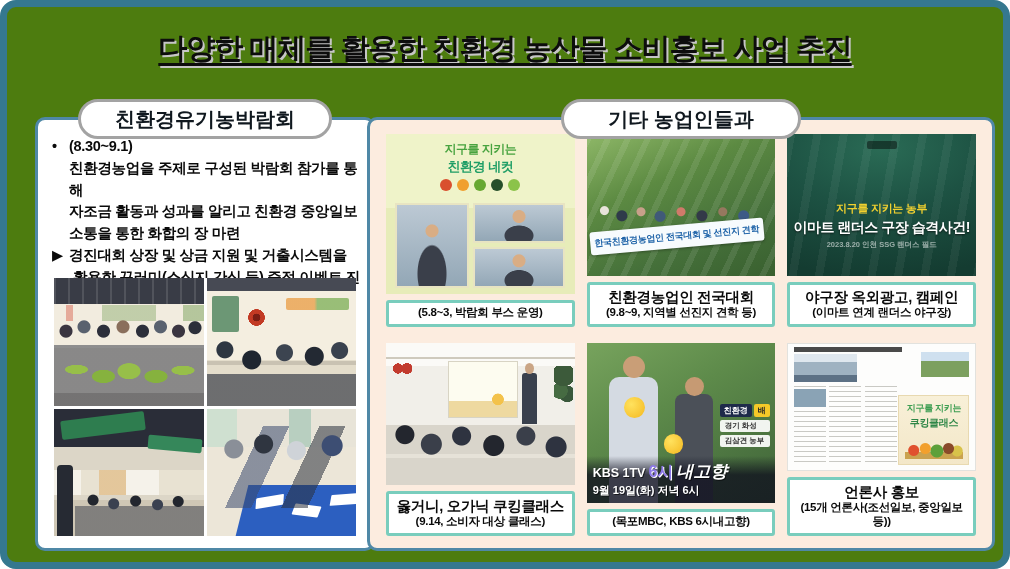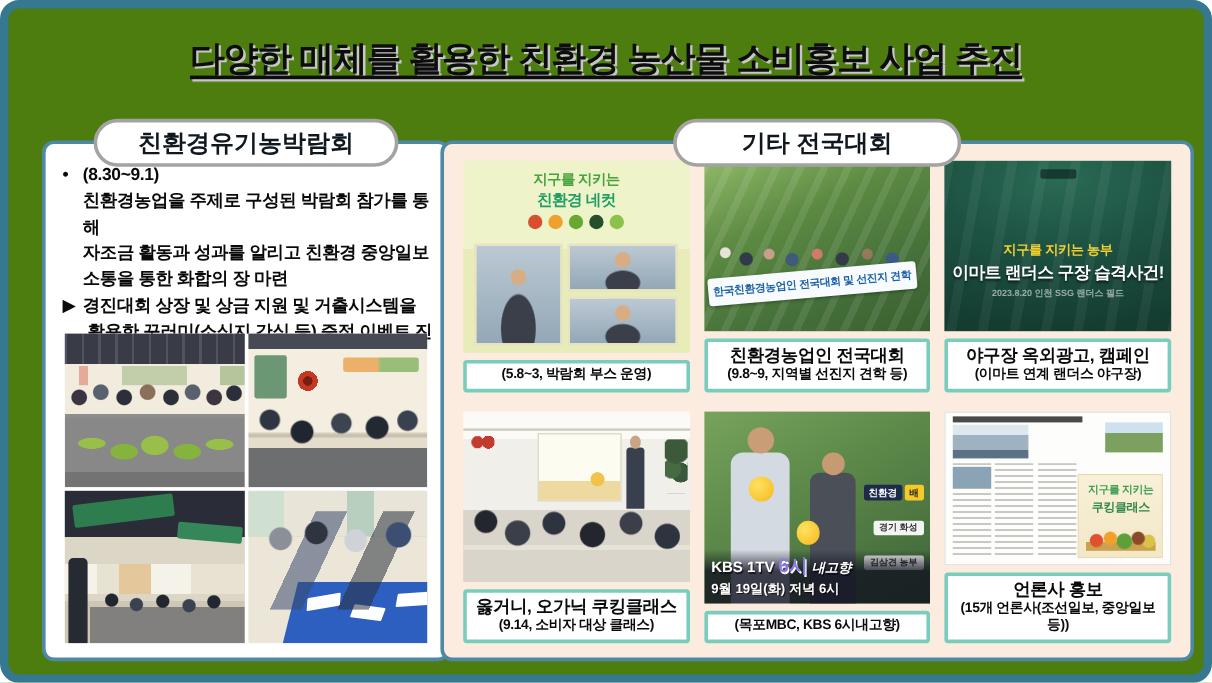--- a/index.html
+++ b/index.html
@@ -189,31 +189,31 @@
   
   .ph-broadcast { background: linear-gradient(150deg, #77a35d 0%, #5d8a4a 40%, #4b7340 75%, #3f6338 100%); }
   .bc-p1 { position:absolute; left:12%; top:21%; width:26%; height:80%; background:#d4dae2; border-radius:10px 10px 0 0; }
   .bc-h1 { position:absolute; left:19%; top:8%; width:12%; height:14%; background:#c99e77; border-radius:50%; }
   .bc-p2 { position:absolute; left:47%; top:32%; width:20%; height:70%; background:#4b5058; border-radius:8px 8px 0 0; }
   .bc-h2 { position:absolute; left:52%; top:21%; width:10%; height:12%; background:#c69a73; border-radius:50%; }
   .bc-f1 { position:absolute; left:20%; top:34%; width:11%; height:13%; border-radius:50%;
     background: radial-gradient(circle at 35% 35%, #ffe25e, #f4b81f); }
   .bc-f2 { position:absolute; left:41%; top:57%; width:10%; height:12%; border-radius:50%;
     background: radial-gradient(circle at 35% 35%, #ffe25e, #f4b81f); }
-  .bc-badges { position:absolute; right:3%; top:38%; display:flex; flex-direction:column; align-items:flex-end; gap:17px; }
+  .bc-badges { position:absolute; right:3%; top:38%; display:flex; flex-direction:column; gap:3px; }
   .bc-b1 { display:flex; gap:2px; }
   .bc-b1a { background:#1e2a4a; color:#fff; font-size:8px; font-weight:800; padding:1px 4px; border-radius:2px; }
   .bc-b1b { background:#f5c928; color:#222; font-size:8px; font-weight:800; padding:1px 4px; border-radius:2px; }
   .bc-b2 { background:rgba(255,255,255,.92); color:#333; font-size:7.5px; font-weight:800; padding:1px 5px; border-radius:2px; }
   .bc-band { position:absolute; left:0; right:0; bottom:0; padding:4px 6px 5px;
     background: linear-gradient(rgba(15,15,25,0), rgba(15,15,30,.78) 40%); }
   .bc-l1 { display:flex; align-items:baseline; gap:3px; }
   .kbs  { color:#fff; font-weight:900; font-size:12.5px; text-shadow:1px 1px 0 rgba(0,0,0,.6); }
   .six  { color:#8d79e8; font-weight:900; font-size:16px; text-shadow:1px 1px 0 #fff; }
-  .show { color:#fff; font-weight:900; font-size:11px; font-style:italic; text-shadow:1px 1px 0 rgba(0,0,0,.6);font-family:Liberation Serif, serif; }
+  .show { color:#fff; font-weight:900; font-size:17px; font-style:italic; text-shadow:1px 1px 0 rgba(0,0,0,.6);font-family:Liberation Serif, serif; }
   .bc-l2 { color:#fff; font-weight:800; font-size:11px; text-shadow:1px 1px 0 rgba(0,0,0,.6); }
   
   .ph-press { background:#fdfdfc; border:1px solid #e2e2de; }
   .pr-top { position:absolute; top:2.5%; left:3%; width:58%; height:3.5%; background:#4a4a4a; }
   .pr-photo1 { position:absolute; top:8%; left:3%; width:34%; height:22%;
     background: linear-gradient(#dfe7ee 0 30%, #9fb2c1 30% 75%, #5d7185 75%); }
   .pr-photo2 { position:absolute; top:6%; right:3%; width:26%; height:20%;
     background: linear-gradient(#cfe0ef 0 35%, #7ca05f 35%); }
   .pr-col { position:absolute; top:33%; bottom:4%; width:17%;
     background: repeating-linear-gradient(#c9c9c4 0 1.5px, transparent 1.5px 5px); }
@@ -280,21 +280,21 @@
           <div class="e4-paper pp1"></div>
           <div class="e4-paper pp2"></div>
           <div class="e4-paper pp3"></div>
         </div>
         <div class="e4-people"></div>
       </div>
     </div>
   </section>
 
   <section class="panel panel-right">
-    <div class="pill pill-right">기타 전국대회</div>
+    <div class="pill pill-right">기타 농업인들과</div>
 
     <div class="cards">
 
       <div class="card">
         <div class="photo ph-afarm">
           <div class="af-h1">지구를 지키는</div>
           <div class="af-h2">친환경 네컷</div>
           <div class="af-veg">
             <i class="v1"></i>
             <i class="v2"></i>

